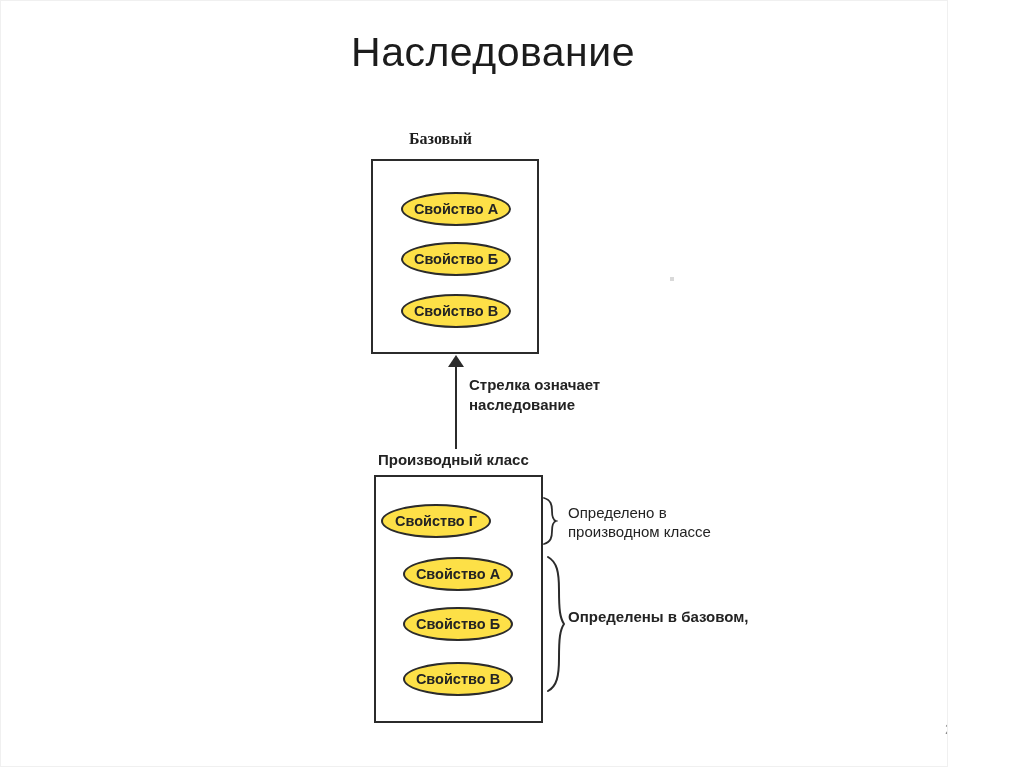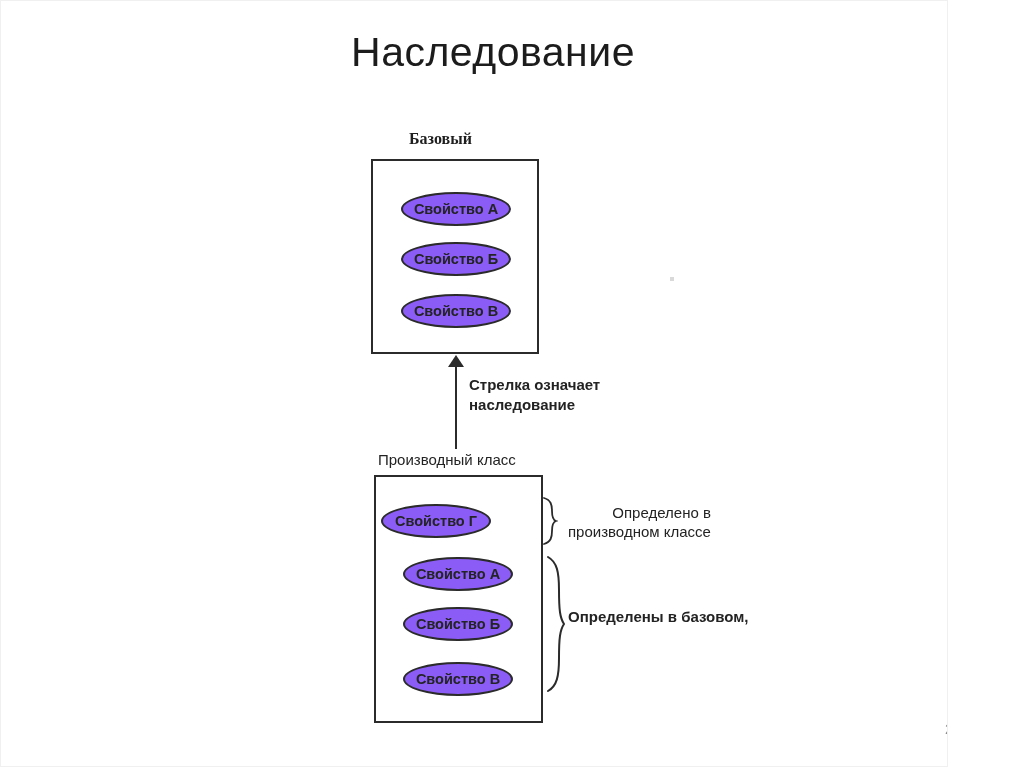--- a/index.html
+++ b/index.html
@@ -34,21 +34,21 @@
     font-weight: 700;
     font-size: 16px;
     color: #1e1e1e;
     margin-top: 20px;
   }
   .derived-label {
     position: absolute;
     left: 377px;
     top: 450px;
     font-size: 15px;
-    font-weight: 400;
+    font-weight: 700;
     color: #232323;
     white-space: nowrap;
   }
   .class-box {
     position: absolute;
     border: 2px solid #2b2b2b;
     background: #ffffff;
   }
   .base-box    { left: 370px; top: 158px; width: 168px; height: 195px; }
   .derived-box { left: 373px; top: 474px; width: 169px; height: 248px; }
@@ -58,21 +58,21 @@
     height: 34px;
     border: 2px solid #2b2b2b;
     border-radius: 50%;
     display: flex;
     align-items: center;
     justify-content: center;
     font-size: 14.5px;
     font-weight: 600;
     color: #242424;
     white-space: nowrap;
-    background: #8b5cf6;
+    background: #fde047;
   }
   .arrow-line {
     position: absolute;
     left: 454px;
     top: 364px;
     width: 2px;
     height: 84px;
     background: #2b2b2b;
   }
   .arrow-head {
@@ -85,21 +85,21 @@
     border-bottom: 12px solid #2b2b2b;
   }
   .note {
     position: absolute;
     font-size: 15px;
     line-height: 19px;
     color: #232323;
     white-space: nowrap;
   }
   .arrow-note { left: 468px; top: 374px; line-height: 20px; font-weight: bold; }
-  .note-1 { left: 567px; top: 502px; text-align: right; }
+  .note-1 { left: 567px; top: 502px; }
   .note-2 { left: 567px; top: 606px; font-weight: bold; }
   .brace { position: absolute; }
   .brace-small { left: 541px; top: 495px; }
   .brace-large { left: 545px; top: 553px; }
   .page-number {
     position: absolute;
     left: 944px;
     top: 719px;
     font-size: 15px;
     color: #8a8a8a;

